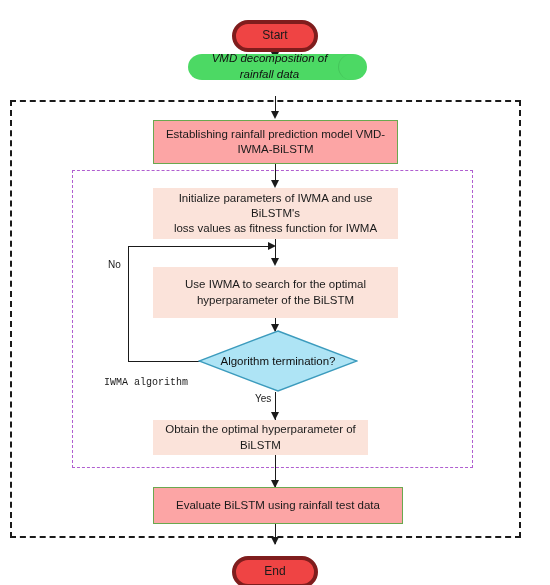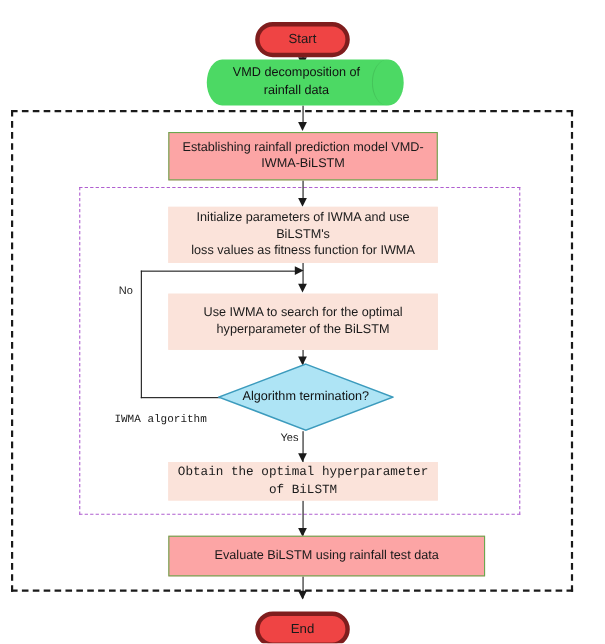--- a/index.html
+++ b/index.html
@@ -157,21 +157,21 @@
   <div class="vline" style="left:275px; top:455px; height:32px;"></div>
   <div class="arrow-down" style="left:270.5px; top:480px;"></div>
 
   <div class="vline" style="left:275px; top:524px; height:20px;"></div>
   <div class="arrow-down" style="left:270.5px; top:537px;"></div>
 
   <div class="node terminator" style="left:232px; top:8px; width:86px; height:32px;">
     <span>Start</span>
   </div>
 
-  <div class="cylinder-wrap" style="left:188px; top:54px; width:179px; height:42px;">
+  <div class="cylinder-wrap" style="left:188px; top:54px; width:179px; height:26px;font-style:italic;">
     <div class="cylinder"></div>
     <div class="cylinder-cap"></div>
     <div class="cylinder-label" style="white-space:pre-line;">VMD decomposition of
 rainfall data</div>
   </div>
 
   <div class="node orange" style="left:153px; top:120px; width:245px; height:44px; white-space:pre-line;">
     <span style="white-space:pre-line;">Establishing rainfall prediction model VMD-
 IWMA-BiLSTM</span>
   </div>
@@ -186,25 +186,25 @@
 loss values as fitness function for IWMA</span>
   </div>
 
   <div class="diamond-wrap" style="left:198px; top:330px; width:160px; height:62px;">
     <svg class="diamond-shape" viewBox="0 0 160 62" preserveAspectRatio="none">
       <polygon points="80,1 159,31 80,61 1,31" fill="#aee4f5" stroke="#3c9bbd" stroke-width="1.4"></polygon>
     </svg>
     <div class="diamond-label">Algorithm termination?</div>
   </div>
 
-  <div class="node pink" style="left:153px; top:420px; width:245px; height:35px;font-family:Liberation Mono, monospace;">
+  <div class="node pink" style="left:153px; top:420px; width:215px; height:35px;">
     <span>Obtain the optimal hyperparameter of BiLSTM</span>
   </div>
 
-  <div class="node orange" style="left:153px; top:487px; width:288px; height:37px;">
+  <div class="node orange" style="left:153px; top:487px; width:250px; height:37px;">
     <span>Evaluate BiLSTM using rainfall test data</span>
   </div>
 
   <div class="node terminator" style="left:232px; top:544px; width:86px; height:32px;">
     <span>End</span>
   </div>
 
   <div class="flabel" style="left:108px; top:258px;">No</div>
 
   <div class="flabel" style="left:255px; top:392px;">Yes</div>

